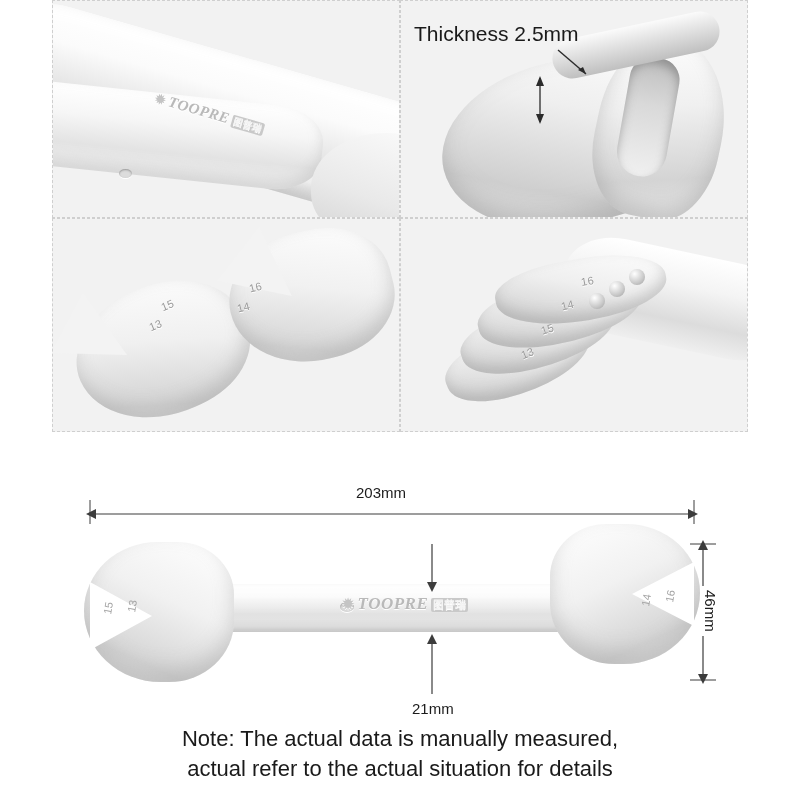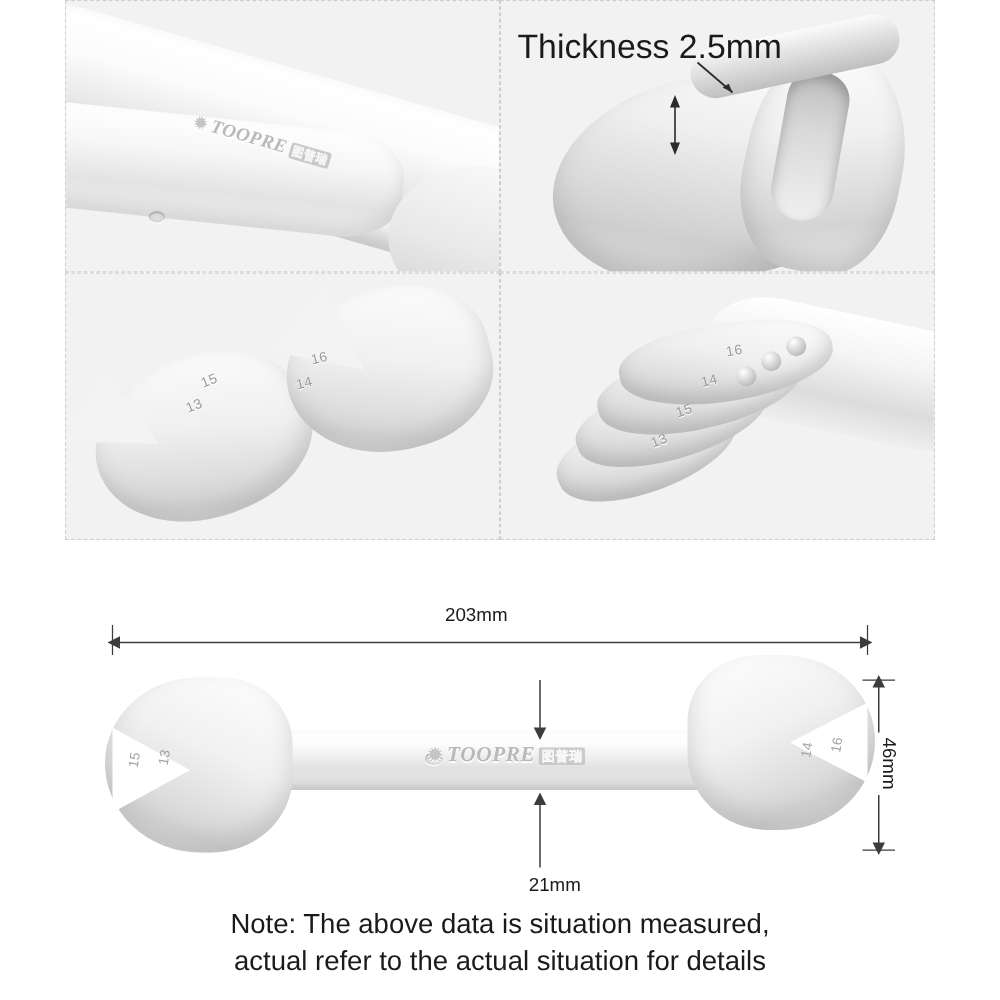--- a/index.html
+++ b/index.html
@@ -236,21 +236,21 @@
     position: absolute;
     border-radius: 50%;
     background: radial-gradient(circle at 35% 30%, #ffffff, #c9c9c9 60%, #9d9d9d);
   }
 
   
   .callout-thickness {
     position: absolute;
     left: 414px;
     top: 22px;
-    font-size: 27px;
+    font-size: 21px;
     color: #1a1a1a;
     font-family: "Liberation Sans", sans-serif;
     white-space: nowrap;
   }
   .callout-line {
     position: absolute;
     left: 556px;
     top: 48px;
     width: 38px;
     height: 30px;
@@ -482,21 +482,21 @@
     <div class="dim-label vert" style="left:702px; top:134px;">46mm</div>
 
     <svg class="dim" style="left:418px; top:88px;" width="30" height="54">
       <path d="M14 4 L14 48" stroke="#3c3c3c" stroke-width="1.2" fill="none"></path>
       <path d="M14 52 L9 42 L19 42 Z" fill="#3c3c3c"></path>
     </svg>
     <svg class="dim" style="left:418px; top:182px;" width="30" height="72">
       <path d="M14 4 L14 60" stroke="#3c3c3c" stroke-width="1.2" fill="none"></path>
       <path d="M14 0 L9 10 L19 10 Z" fill="#3c3c3c"></path>
     </svg>
-    <div class="dim-label" style="left:419px; top:248px;">21mm</div>
+    <div class="dim-label" style="left:408px; top:248px;">21mm</div>
   </div>
 
   <div class="note">
-    <div>Note: The above data is situation measured,</div>
+    <div>Note: The actual data is manually measured,</div>
     <div>actual refer to the actual situation for details</div>
   </div>
 
 </div>
 
 </body></html>

